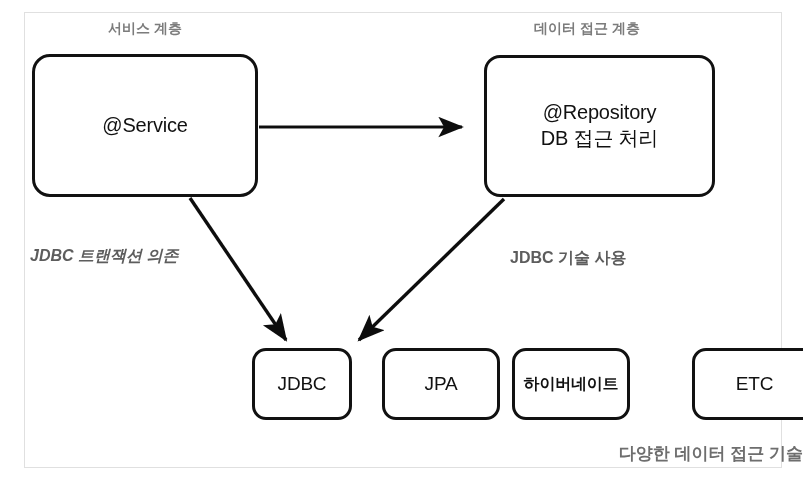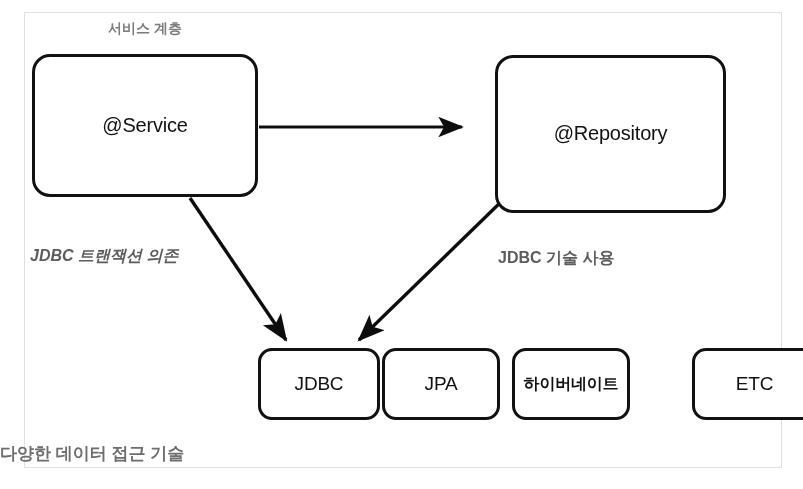--- a/index.html
+++ b/index.html
@@ -46,30 +46,30 @@
   }
   .node .line1,
   .node .line2 {
     font-weight: normal;
     font-size: 20px;
     line-height: 1.28;
     white-space: nowrap;
     letter-spacing: -0.2px;
   }
   #node-service  { left: 32px;  top: 54px;  width: 226px; height: 143px; }
-  #node-repo     { left: 495px; top: 55px;  width: 231px; height: 158px; }
+  #node-repo     { left: 484px; top: 55px;  width: 231px; height: 142px; border-radius: 16px; }
 
   .tech-node {
     border-width: 3px;
     border-radius: 14px;
     height: 72px;
     top: 348px;
   }
   .tech-node .line1 { font-size: 19px; }
-  #node-jdbc  { left: 258px; width: 122px; }
+  #node-jdbc  { left: 252px; width: 100px; }
   #node-jpa   { left: 382px; width: 118px; text-align: right; }
   #node-hiber { left: 512px; width: 118px; }
   #node-hiber .line1 { font-size: 16px; font-weight: bold; }
   #node-etc   { left: 645px; width: 125px; margin-left: 47px; }
 
   
   .layer-title {
     position: absolute;
     font-size: 14px;
     font-weight: bold;
@@ -81,28 +81,28 @@
   #title-data    { left: 487px; top: 20px; width: 200px; }
 
   .edge-label {
     position: absolute;
     font-size: 16px;
     font-weight: bold;
     color: #5d5d5d;
     white-space: nowrap;
   }
   #label-left  { left: 30px;  top: 246px; font-style: italic; }
-  #label-right { left: 498px; top: 248px; }
+  #label-right { left: 510px; top: 248px; }
 
   #caption-bottom {
     position: absolute;
     left: 0;
     top: 442px;
     width: 803px;
-    text-align: left;
+    text-align: right;
     font-size: 17px;
     font-weight: bold;
     color: #6e6e6e;
     white-space: nowrap;
   }
 
   svg.edges {
     position: absolute;
     left: 0; top: 0;
     width: 803px;
@@ -133,27 +133,29 @@
 
       <line x1="259" y1="127" x2="462" y2="127" stroke="#111111" stroke-width="3.2" marker-end="url(#arrowhead)"></line>
 
       <line x1="190" y1="198" x2="286" y2="340" stroke="#111111" stroke-width="3.4" marker-end="url(#arrowhead)"></line>
 
       <line x1="504" y1="199" x2="359" y2="340" stroke="#111111" stroke-width="3.4" marker-end="url(#arrowhead)"></line>
     </g>
   </svg>
 
   <div class="layer-title" id="title-service">서비스 계층</div>
+  <div class="layer-title" id="title-data">데이터 접근 계층</div>
 
   <div class="node" id="node-service">
     <div class="line1">@Service</div>
   </div>
 
   <div class="node" id="node-repo">
     <div class="line1">@Repository</div>
+    <div class="line2">DB 접근 처리</div>
   </div>
 
   <div class="edge-label" id="label-left">JDBC 트랜잭션 의존</div>
   <div class="edge-label" id="label-right">JDBC 기술 사용</div>
 
   <div class="node tech-node" id="node-jdbc">
     <div class="line1">JDBC</div>
   </div>
   <div class="node tech-node" id="node-jpa">
     <div class="line1">JPA</div>

